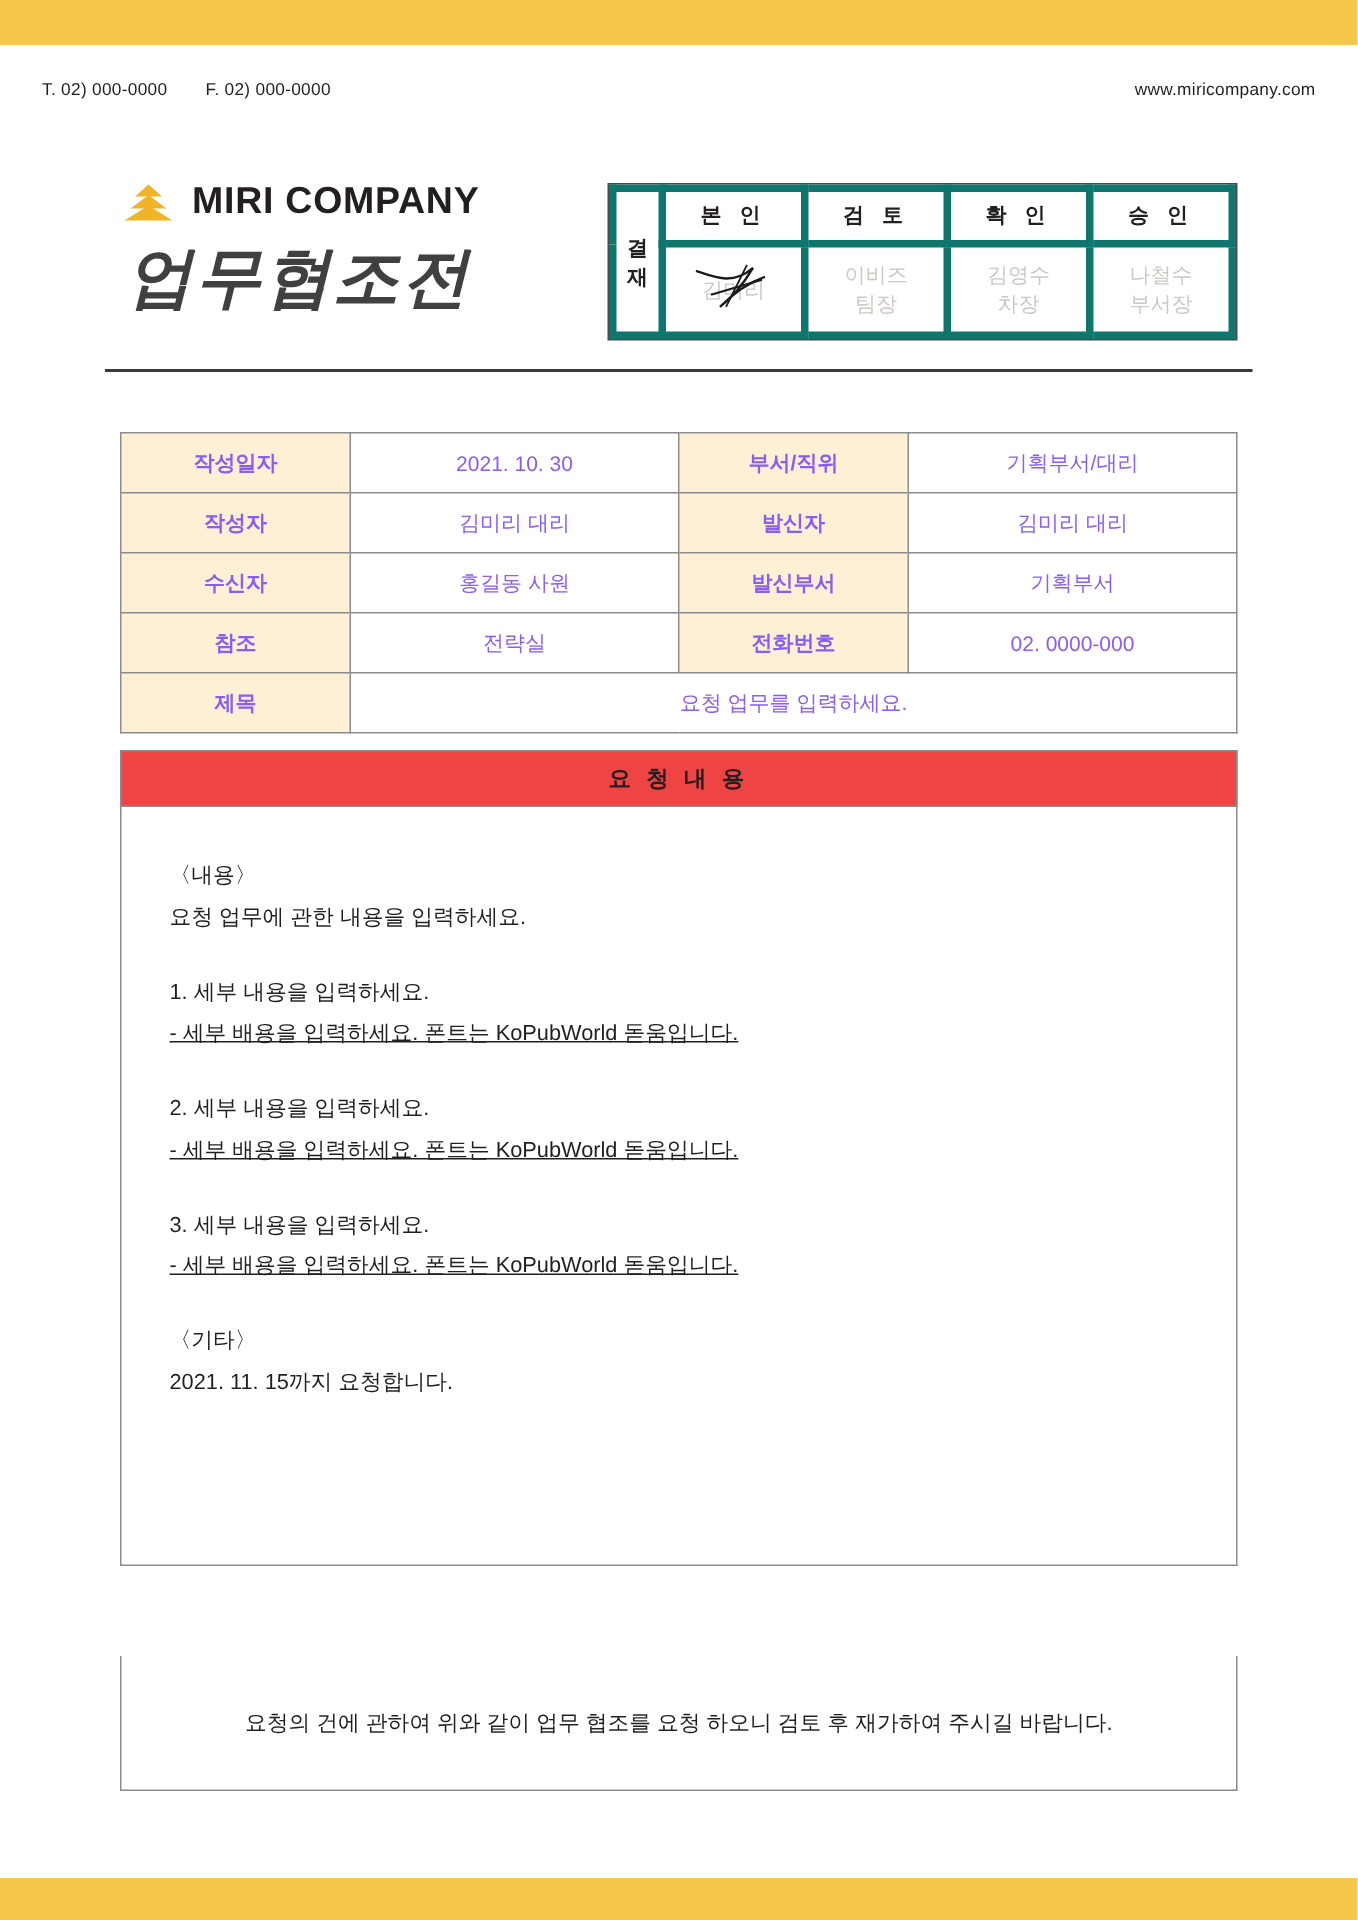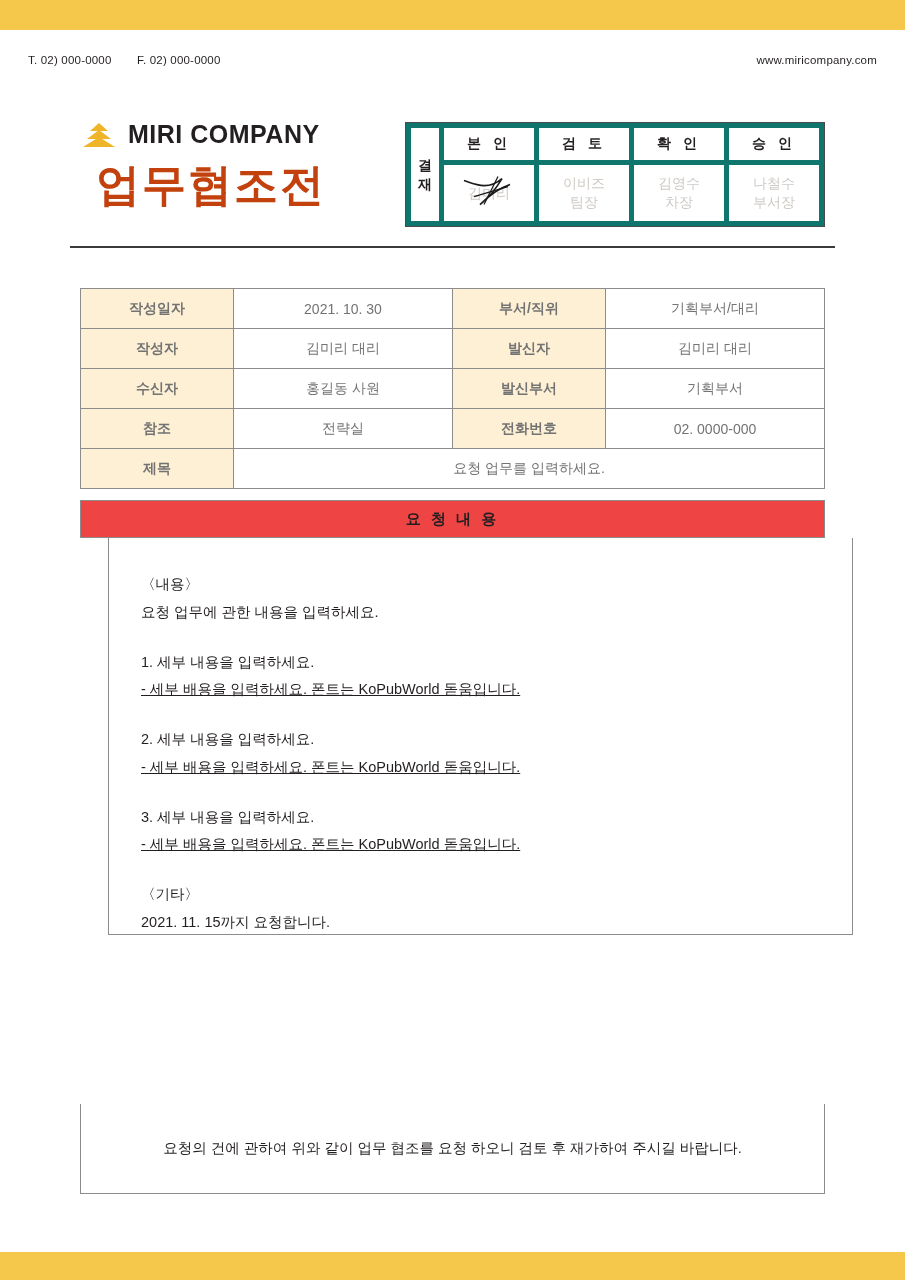--- a/index.html
+++ b/index.html
@@ -74,25 +74,26 @@
   }
   .brand-name {
     font-size: 25px;
     font-weight: bold;
     letter-spacing: 0.5px;
     color: #231f20;
   }
   .doc-title {
     position: absolute;
     top: 46px;
-    left: 16px;
+    left: 4px;
     font-size: 44px;
     font-weight: bold;
     letter-spacing: 2px;
-    color: #c2410c;
+    color: #404040;
+    font-style: italic;
   }
   .approval {
     position: absolute;
     top: 12px;
     right: 0;
     border: 1px solid #4a4a4a;
     border-collapse: collapse;
   }
   .approval table {
     border-collapse: collapse;
@@ -148,21 +149,21 @@
     width: 745px;
     border-collapse: collapse;
     table-layout: fixed;
   }
   .info-table td {
     border: 1px solid #8c8c8c;
     height: 37px;
     font-size: 14px;
     text-align: center;
     vertical-align: middle;
-    color: #737373;
+    color: #8b5cf6;
   }
   .lbl {
     background: #fdf0d5;
     font-weight: bold;
     width: 150px;
   }
   .val { background: #ffffff; }
 
   .req-header {
     position: absolute;
@@ -178,29 +179,28 @@
     letter-spacing: 3px;
     display: flex;
     align-items: center;
     justify-content: center;
   }
   .req-body {
     position: absolute;
     top: 538px;
     left: 80px;
     width: 745px;
-    height: 397px;
+    height: 506px;
     box-sizing: border-box;
     border: 1px solid #8c8c8c;
     border-top: none;
     padding: 36px 32px 10px 32px;
     font-size: 14.5px;
     line-height: 1.5;
     color: #231f20;
-    margin-left: 28px;
   }
   .req-body .line { margin: 0 0 6px 0; }
   .gap-md { height: 22px; }
   .indent1 { margin-left: 8px; }
   .indent2 { margin-left: 32px; text-decoration: underline; }
 
   .footer-box {
     position: absolute;
     top: 1104px;
     left: 80px;

